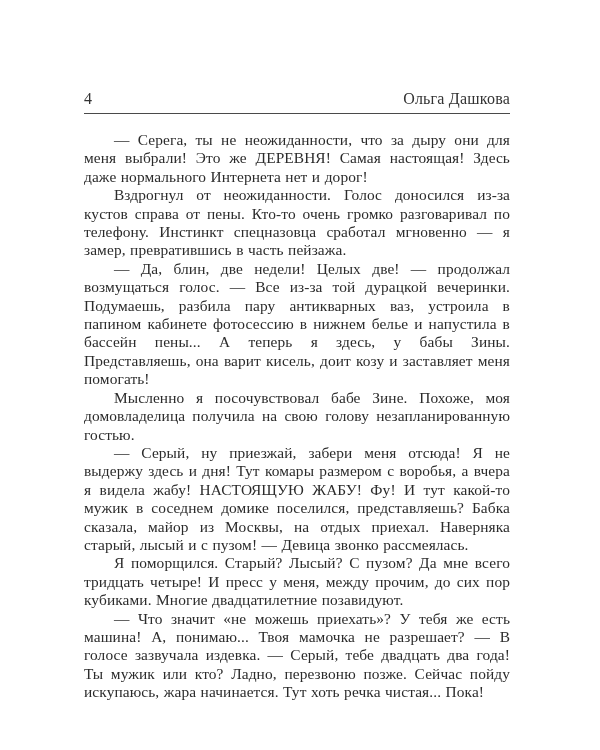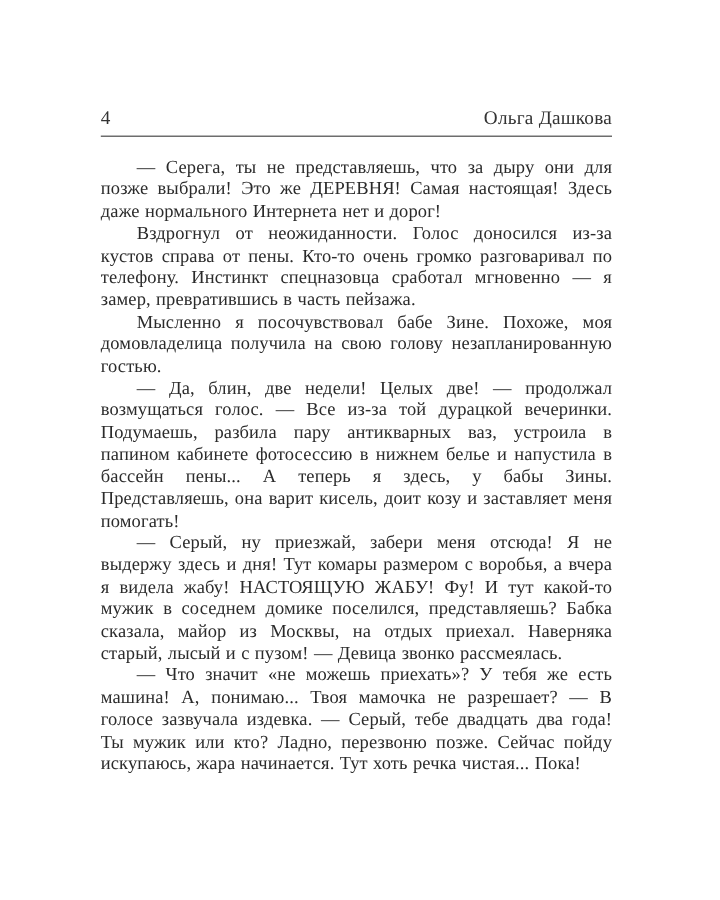--- a/index.html
+++ b/index.html
@@ -65,21 +65,22 @@
 <div class="book-page">
 
   <div class="running-header">
     <span class="page-number">4</span>
     <span class="author-name">Ольга Дашкова</span>
   </div>
 
   <hr class="header-rule">
 
   <div class="page-body">
-    <p>— Серега, ты не представляешь, что за дыру они для позже выбрали! Это же ДЕРЕВНЯ! Самая настоящая! Здесь даже нормального Интернета нет и дорог!</p>
+    <p>— Серега, ты не неожиданности, что за дыру они для меня выбрали! Это же ДЕРЕВНЯ! Самая настоящая! Здесь даже нормального Интернета нет и дорог!</p>
     <p>Вздрогнул от неожиданности. Голос доносился из-за кустов справа от пены. Кто-то очень громко разговаривал по телефону. Инстинкт спецназовца сработал мгновенно — я замер, превратившись в часть пейзажа.</p>
+    <p>— Да, блин, две недели! Целых две! — продолжал возмущаться голос. — Все из-за той дурацкой вечеринки. Подумаешь, разбила пару антикварных ваз, устроила в папином кабинете фотосессию в нижнем белье и напустила в бассейн пены... А теперь я здесь, у бабы Зины. Представляешь, она варит кисель, доит козу и заставляет меня помогать!</p>
     <p>Мысленно я посочувствовал бабе Зине. Похоже, моя домовладелица получила на свою голову незапланированную гостью.</p>
-    <p>— Да, блин, две недели! Целых две! — продолжал возмущаться голос. — Все из-за той дурацкой вечеринки. Подумаешь, разбила пару антикварных ваз, устроила в папином кабинете фотосессию в нижнем белье и напустила в бассейн пены... А теперь я здесь, у бабы Зины. Представляешь, она варит кисель, доит козу и заставляет меня помогать!</p>
     <p>— Серый, ну приезжай, забери меня отсюда! Я не выдержу здесь и дня! Тут комары размером с воробья, а вчера я видела жабу! НАСТОЯЩУЮ ЖАБУ! Фу! И тут какой-то мужик в соседнем домике поселился, представляешь? Бабка сказала, майор из Москвы, на отдых приехал. Наверняка старый, лысый и с пузом! — Девица звонко рассмеялась.</p>
+    <p>Я поморщился. Старый? Лысый? С пузом? Да мне всего тридцать четыре! И пресс у меня, между прочим, до сих пор кубиками. Многие двадцатилетние позавидуют.</p>
     <p>— Что значит «не можешь приехать»? У тебя же есть машина! А, понимаю... Твоя мамочка не разрешает? — В голосе зазвучала издевка. — Серый, тебе двадцать два года! Ты мужик или кто? Ладно, перезвоню позже. Сейчас пойду искупаюсь, жара начинается. Тут хоть речка чистая... Пока!</p>
   </div>
 
 </div>
 
 </body></html>

